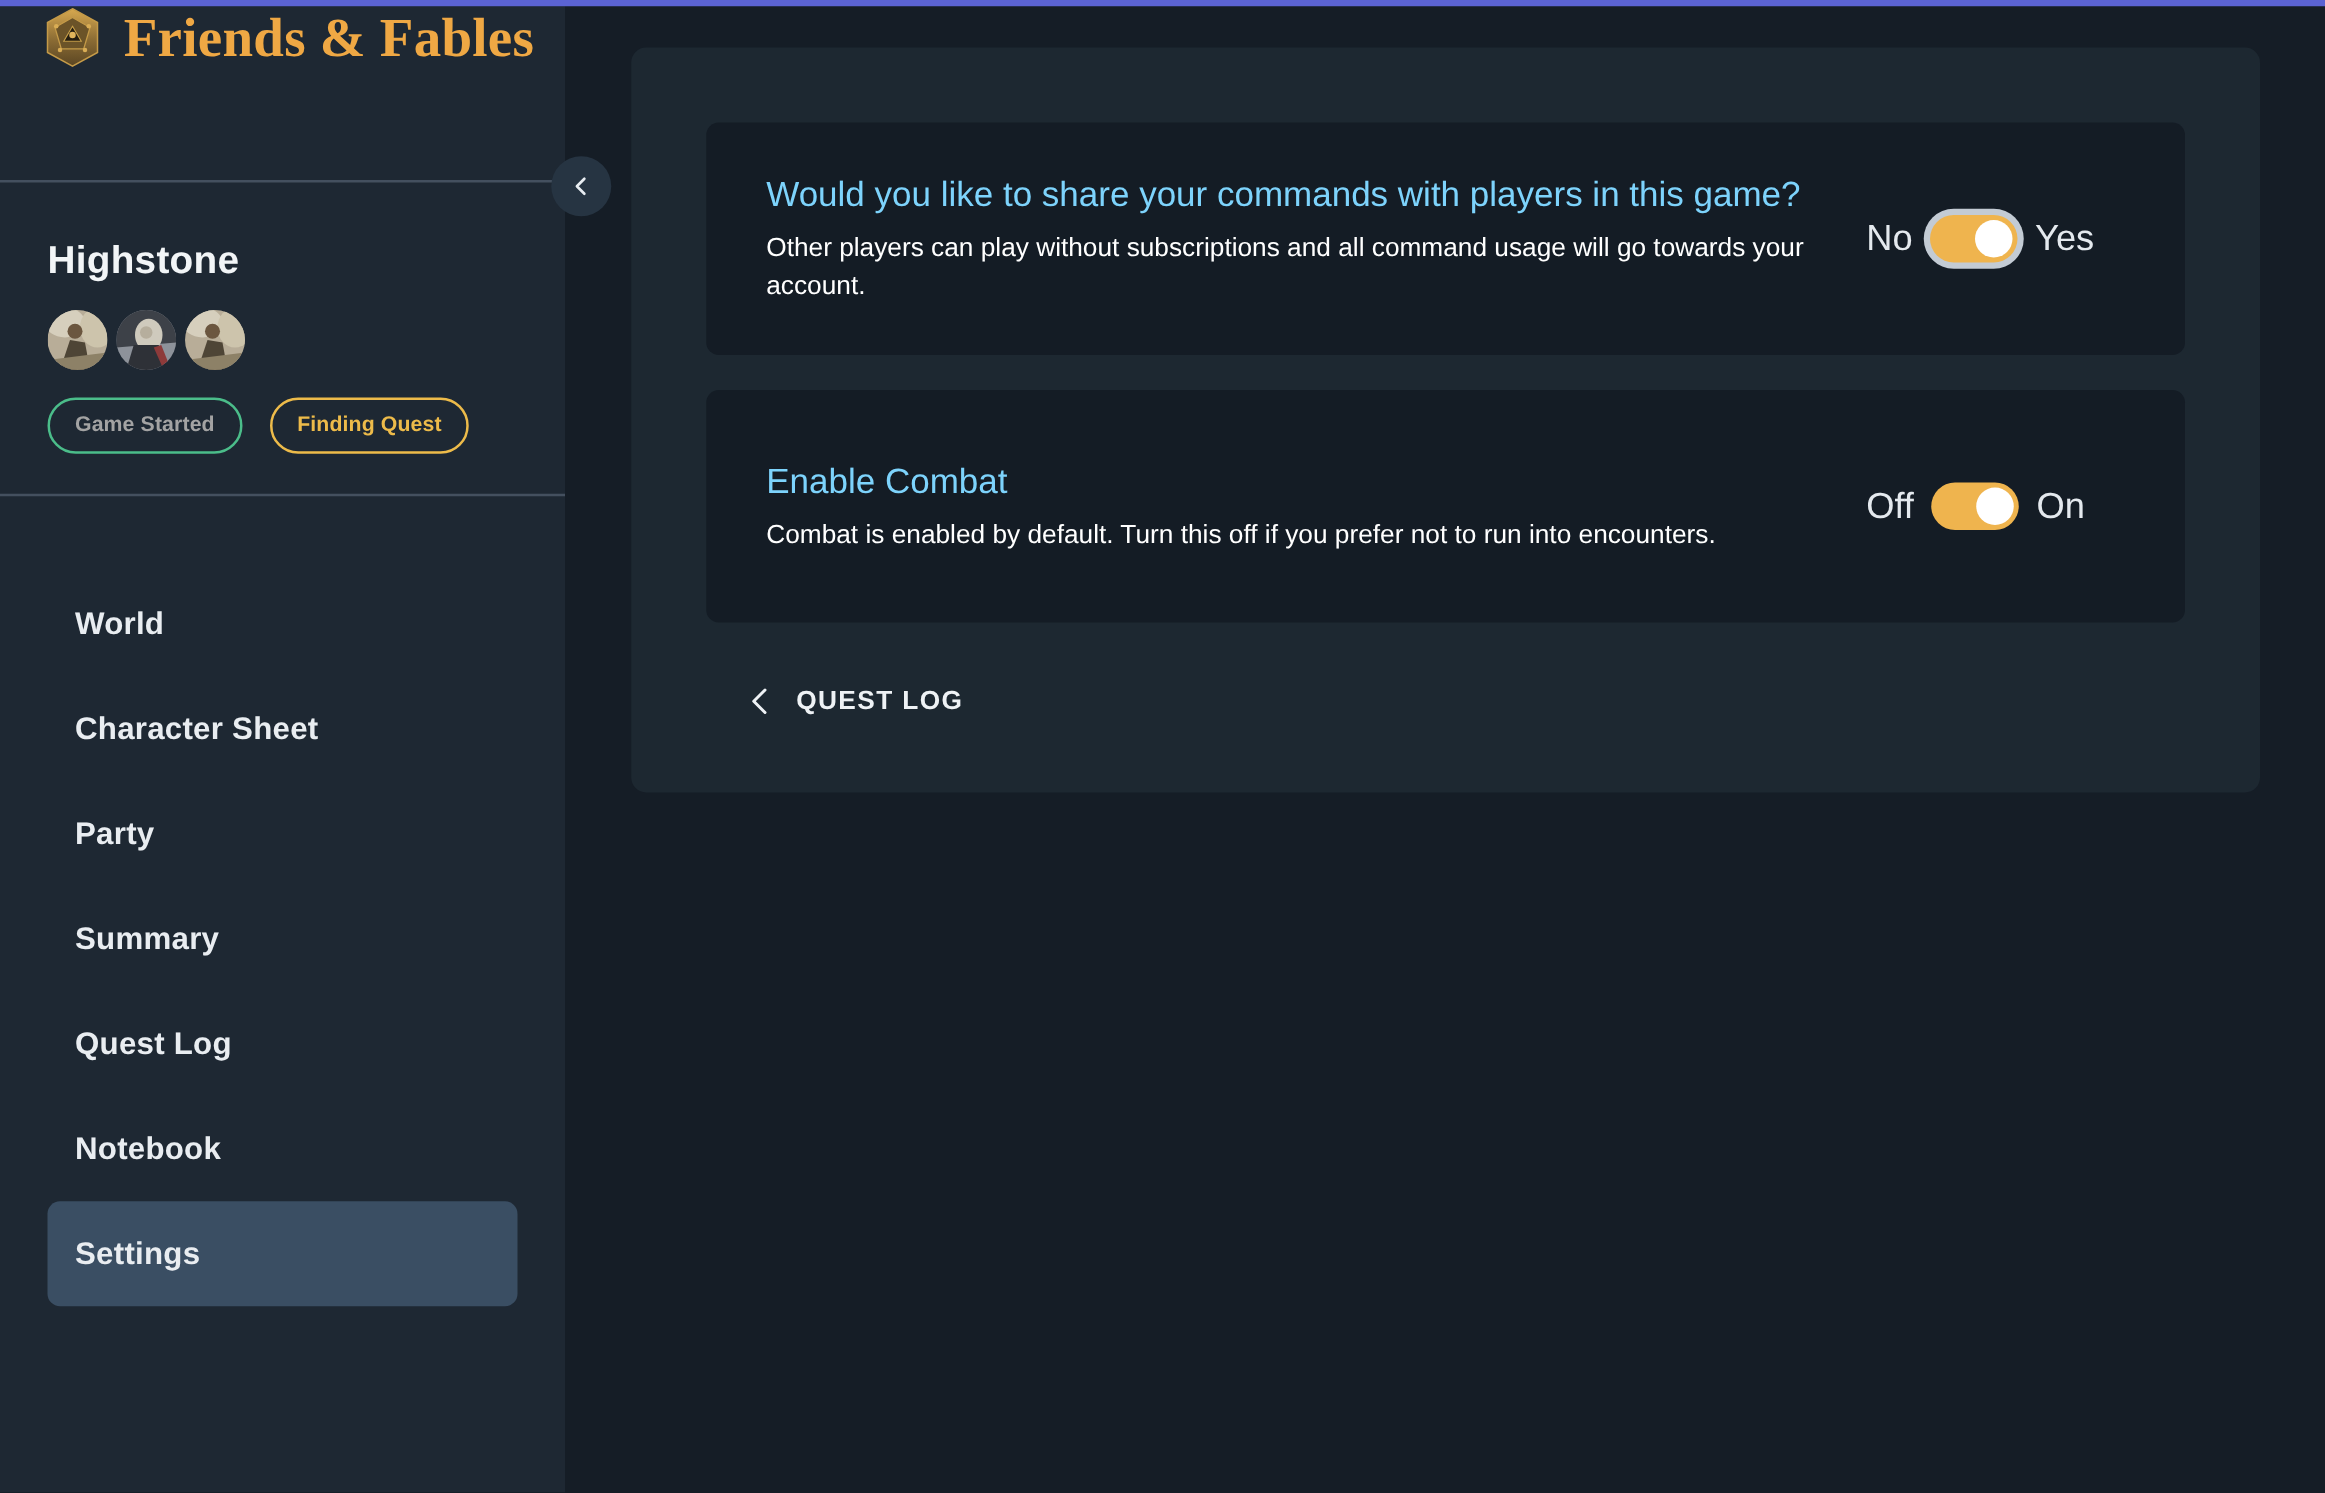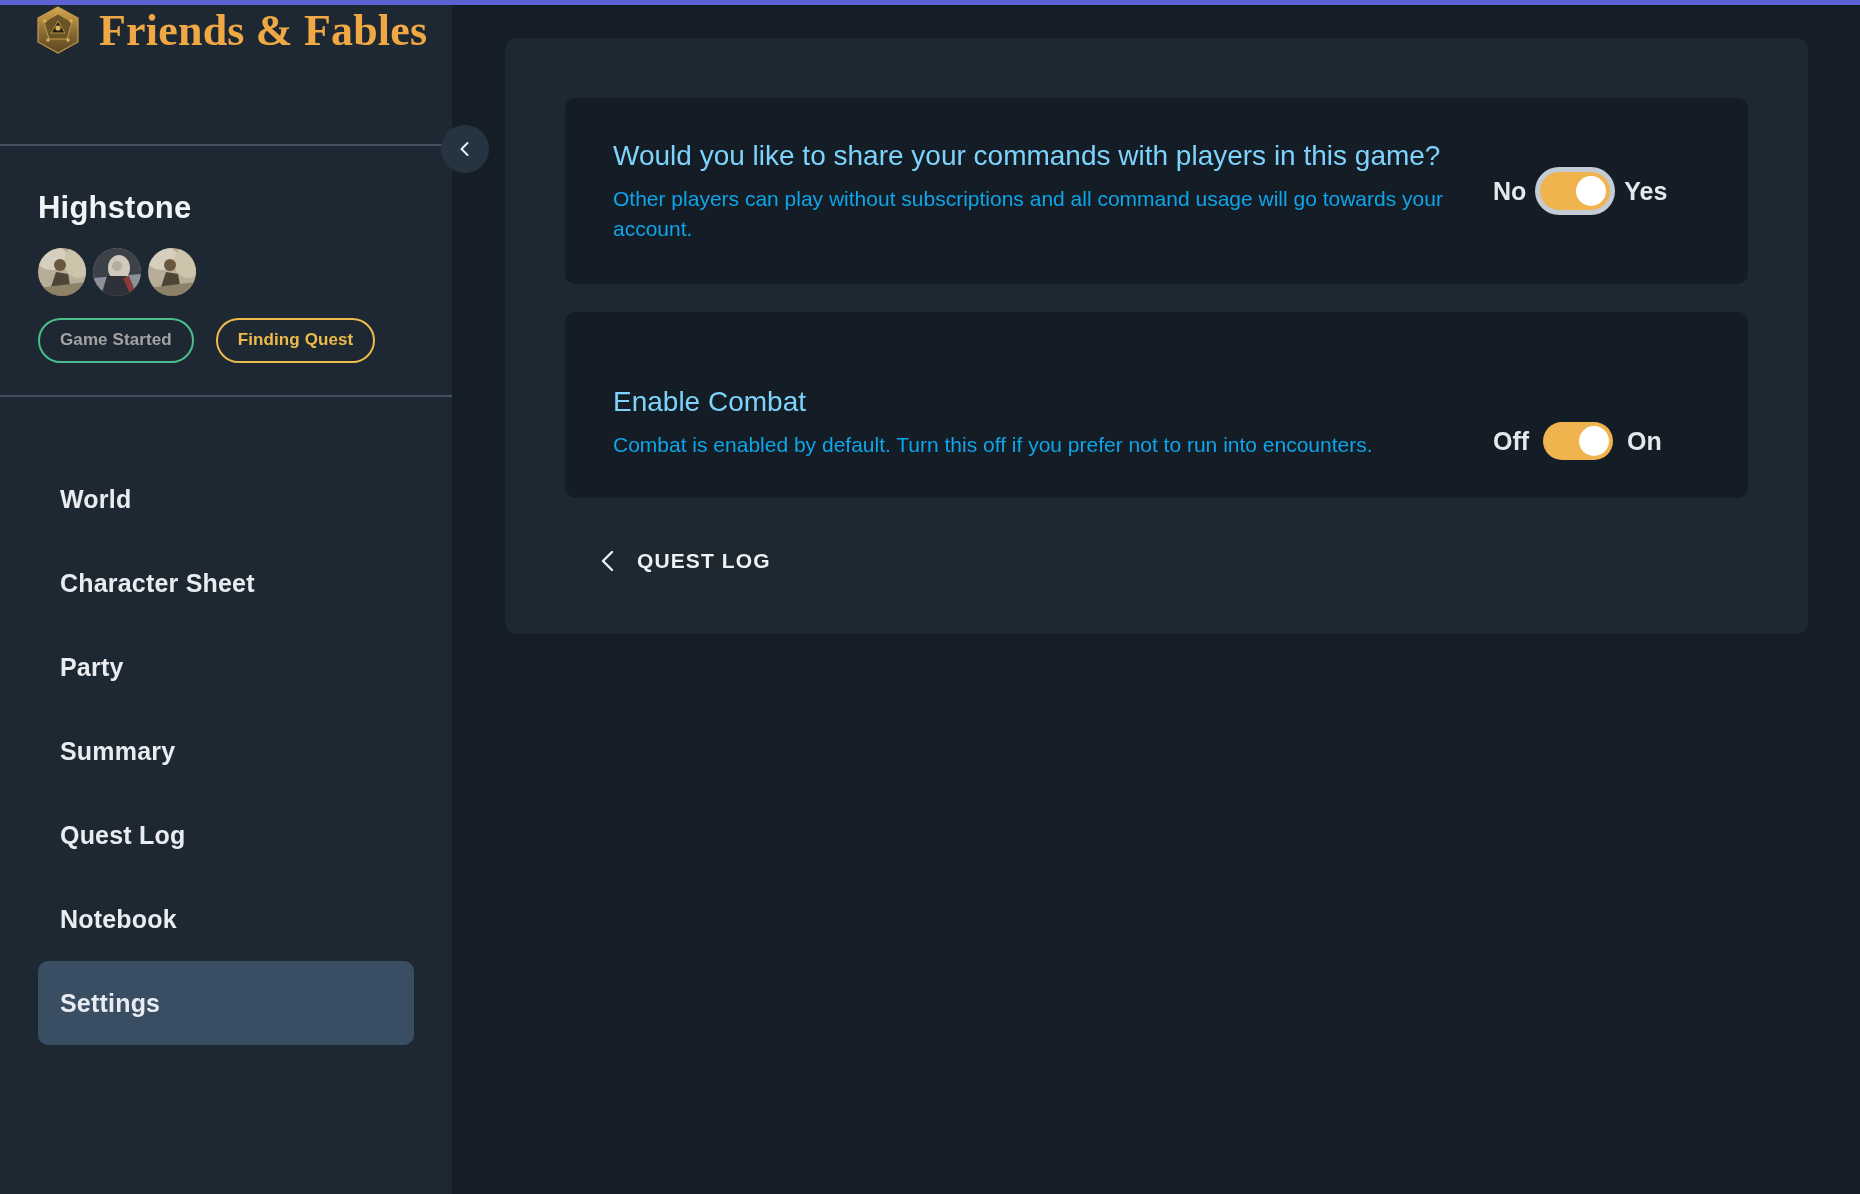--- a/index.html
+++ b/index.html
@@ -165,49 +165,49 @@
   }
 
   .setting-card {
     background: #141c25;
     border-radius: 10px;
     padding: 38px 48px 38px 48px;
     display: flex;
     align-items: center;
     min-height: 186px;
   }
-  .setting-card + .setting-card { margin-top: 28px; align-items: flex-end; }
+  .setting-card + .setting-card { margin-top: 28px; }
 
   .setting-text { flex: 1 1 auto; padding-right: 30px; max-width: 880px; }
 
   .setting-title {
     font-size: 28px;
     font-weight: 400;
     color: #7dd3fc;
     line-height: 1.25;
   }
   .setting-desc {
     margin-top: 11px;
     font-size: 21px;
     font-weight: 400;
-    color: #0ea5e9;
+    color: #ffffff;
     line-height: 1.45;
   }
 
   .toggle-wrap {
     display: flex;
     align-items: center;
     gap: 14px;
     flex: 0 0 auto;
   }
 
   .toggle-label {
-    font-size: 25px;
+    font-size: 29px;
     color: #e4e9ee;
-    font-weight: 700;
+    font-weight: 400;
   }
 
   .switch {
     width: 70px; height: 38px;
     border-radius: 999px;
     background: #efb44e;
     position: relative;
     cursor: pointer;
     border: none;
     flex: 0 0 auto;

